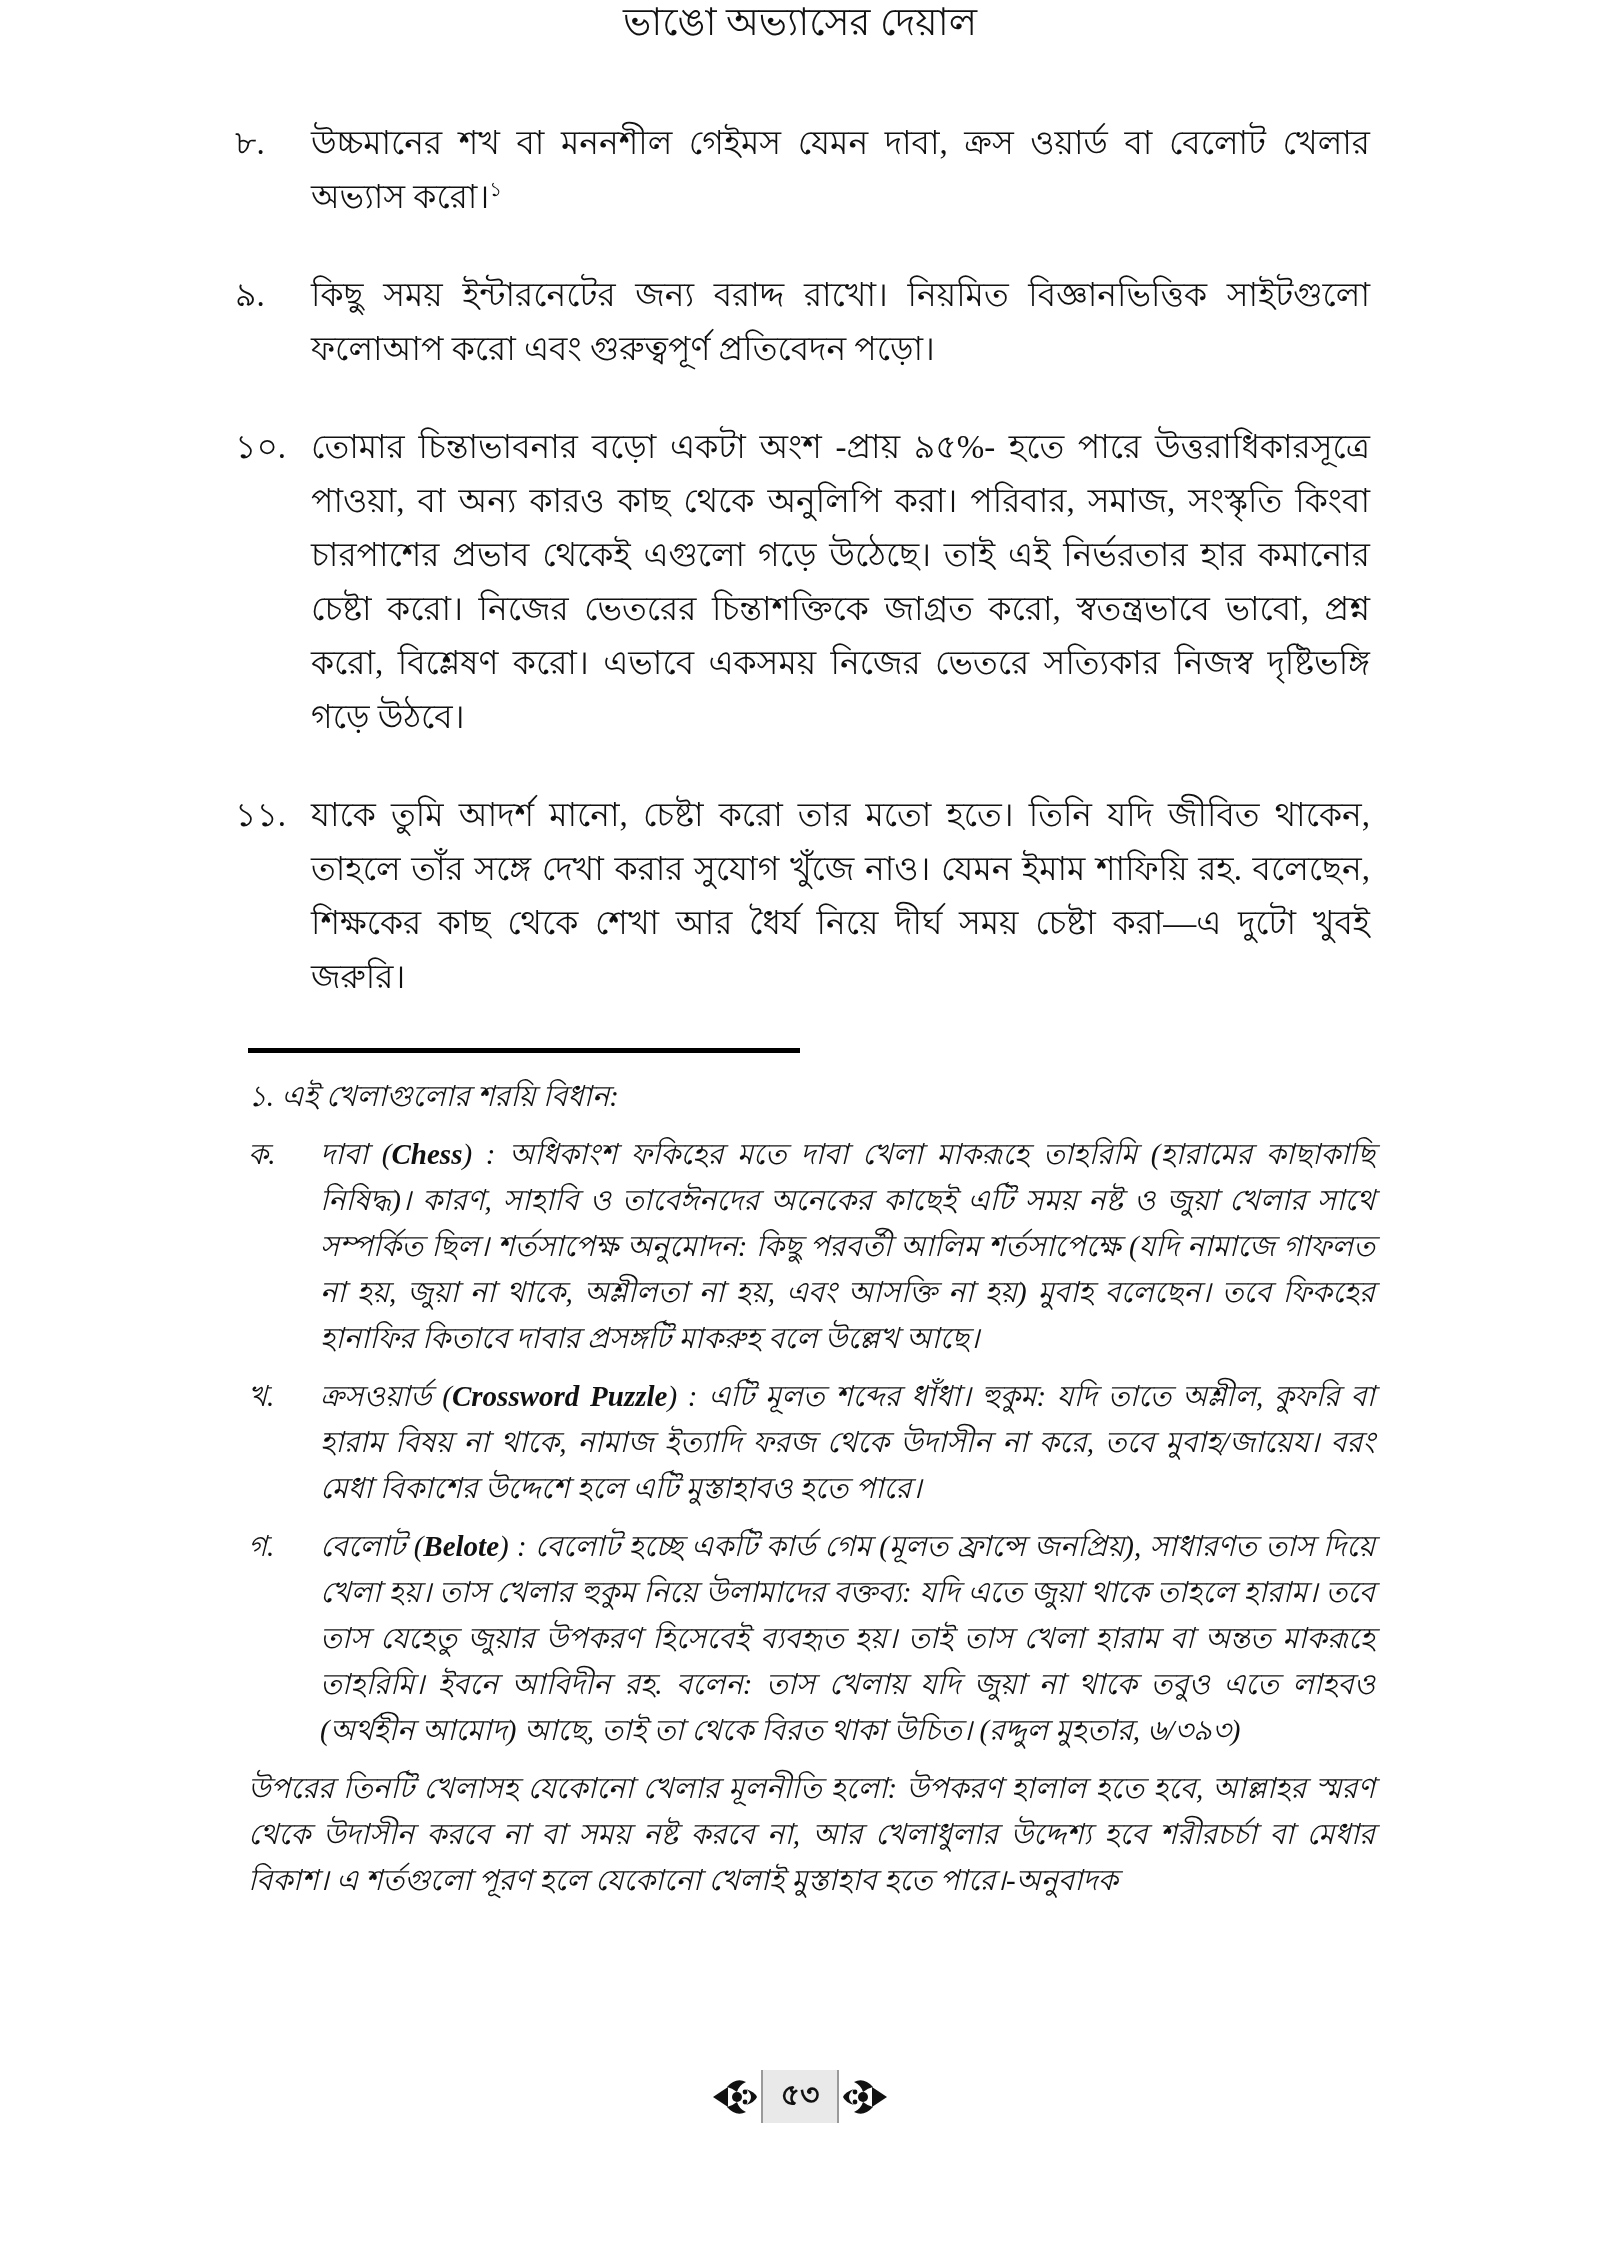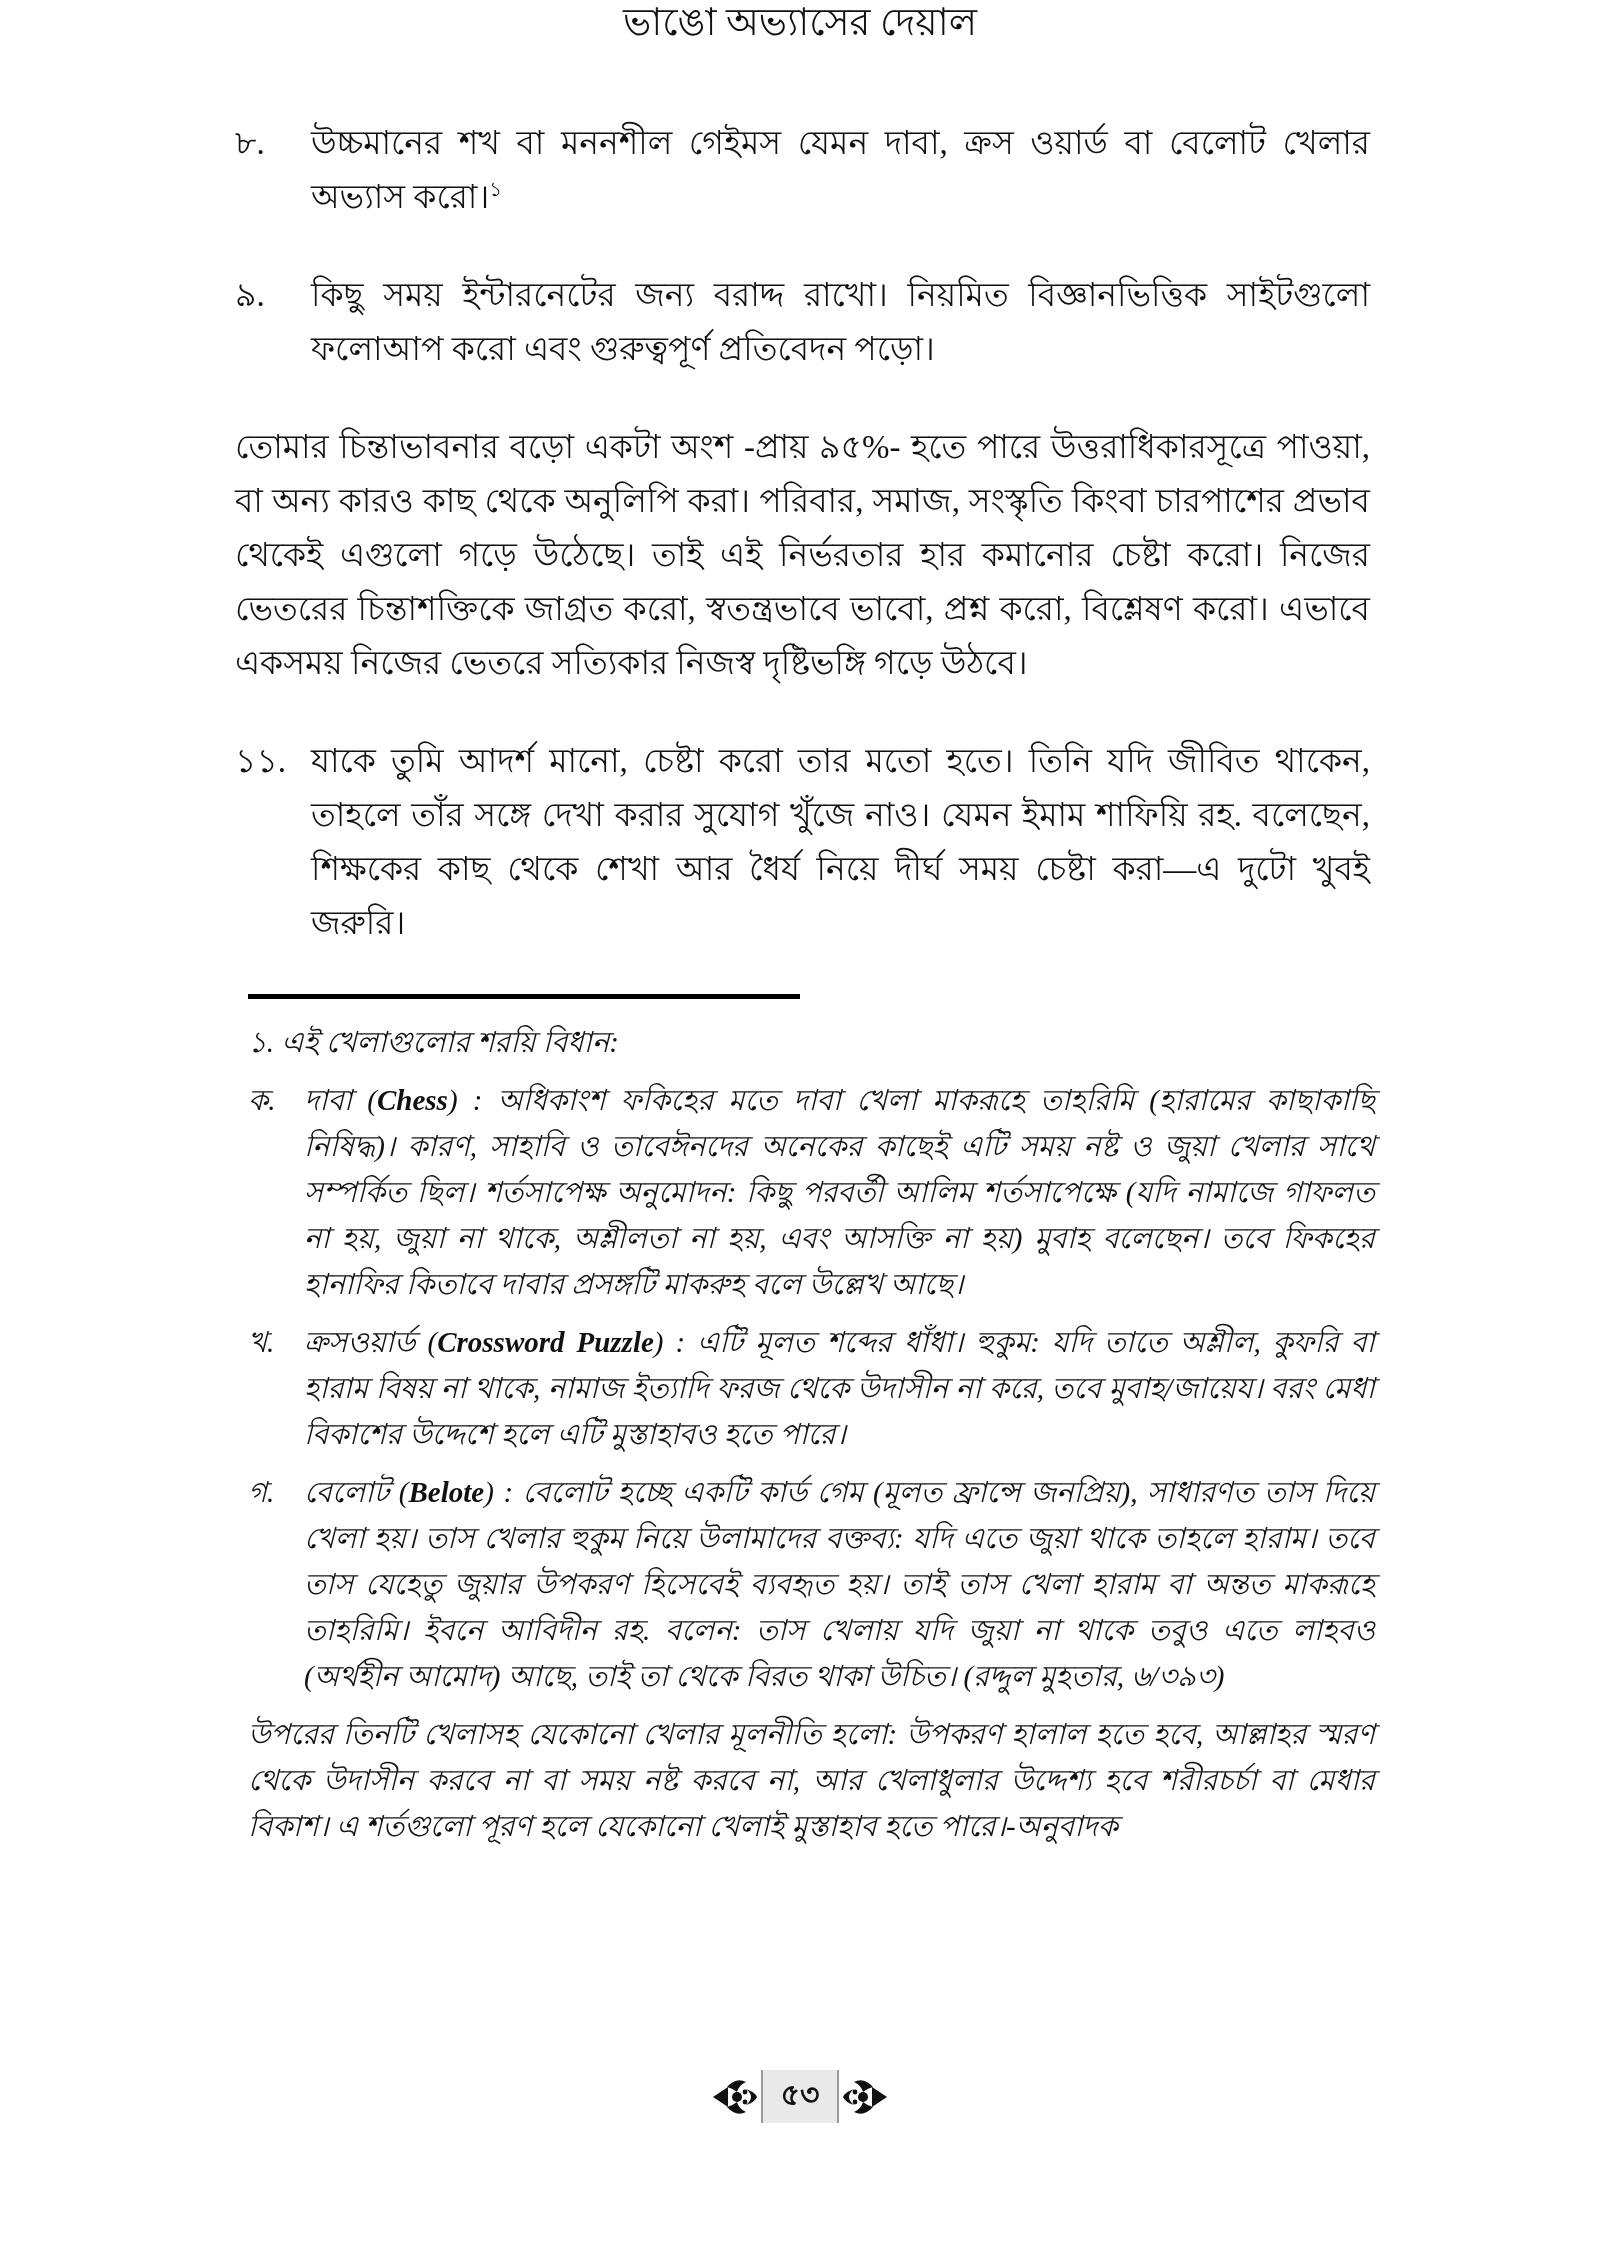--- a/index.html
+++ b/index.html
@@ -39,21 +39,21 @@
   .footnotes {
     padding-left: 248px;
     padding-right: 225px;
     font-size: 29px;
     line-height: 46px;
     font-style: italic;
   }
   .fn-intro { margin-bottom: 12px; }
   .fn-item { display: flex; margin-bottom: 12px; }
   .fn-item .lbl { flex: 0 0 56px; }
-  .fn-item .fbody { flex: 1; text-align: justify; }
+  .fn-item .fbody { flex: 1; text-align: justify; margin-left: 16px; }
   .latin-bold { font-weight: bold; }
   .evidence { margin-top: 6px; text-align: justify; }
   .closing { text-align: justify; margin-top: 2px; }
   .pagenum-wrap {
     position: absolute;
     top: 2070px; left: 0; right: 0;
     display: flex;
     justify-content: center;
     align-items: center;
     gap: 3px;
@@ -82,20 +82,21 @@
     <div class="num">৮.</div>
     <div class="ibody"><span>উচ্চমানের শখ বা মননশীল গেইমস যেমন দাবা, ক্রস ওয়ার্ড বা বেলোট খেলার অভ্যাস করো।</span><sup>১</sup></div>
   </div>
 
   <div class="main-item">
     <div class="num">৯.</div>
     <div class="ibody"><span>কিছু সময় ইন্টারনেটের জন্য বরাদ্দ রাখো। নিয়মিত বিজ্ঞানভিত্তিক সাইটগুলো ফলোআপ করো এবং গুরুত্বপূর্ণ প্রতিবেদন পড়ো।</span></div>
   </div>
 
   <div class="main-item">
+    <div class="num">১০.</div>
     <div class="ibody"><span>তোমার চিন্তাভাবনার বড়ো একটা অংশ -প্রায় ৯৫%- হতে পারে উত্তরাধিকারসূত্রে পাওয়া, বা অন্য কারও কাছ থেকে অনুলিপি করা। পরিবার, সমাজ, সংস্কৃতি কিংবা চারপাশের প্রভাব থেকেই এগুলো গড়ে উঠেছে। তাই এই নির্ভরতার হার কমানোর চেষ্টা করো। নিজের ভেতরের চিন্তাশক্তিকে জাগ্রত করো, স্বতন্ত্রভাবে ভাবো, প্রশ্ন করো, বিশ্লেষণ করো। এভাবে একসময় নিজের ভেতরে সত্যিকার নিজস্ব দৃষ্টিভঙ্গি গড়ে উঠবে।</span></div>
   </div>
 
   <div class="main-item">
     <div class="num">১১.</div>
     <div class="ibody"><span>যাকে তুমি আদর্শ মানো, চেষ্টা করো তার মতো হতে। তিনি যদি জীবিত থাকেন, তাহলে তাঁর সঙ্গে দেখা করার সুযোগ খুঁজে নাও। যেমন ইমাম শাফিয়ি রহ. বলেছেন, শিক্ষকের কাছ থেকে শেখা আর ধৈর্য নিয়ে দীর্ঘ সময় চেষ্টা করা—এ দুটো খুবই জরুরি।</span></div>
   </div>
 
 </div>
 

